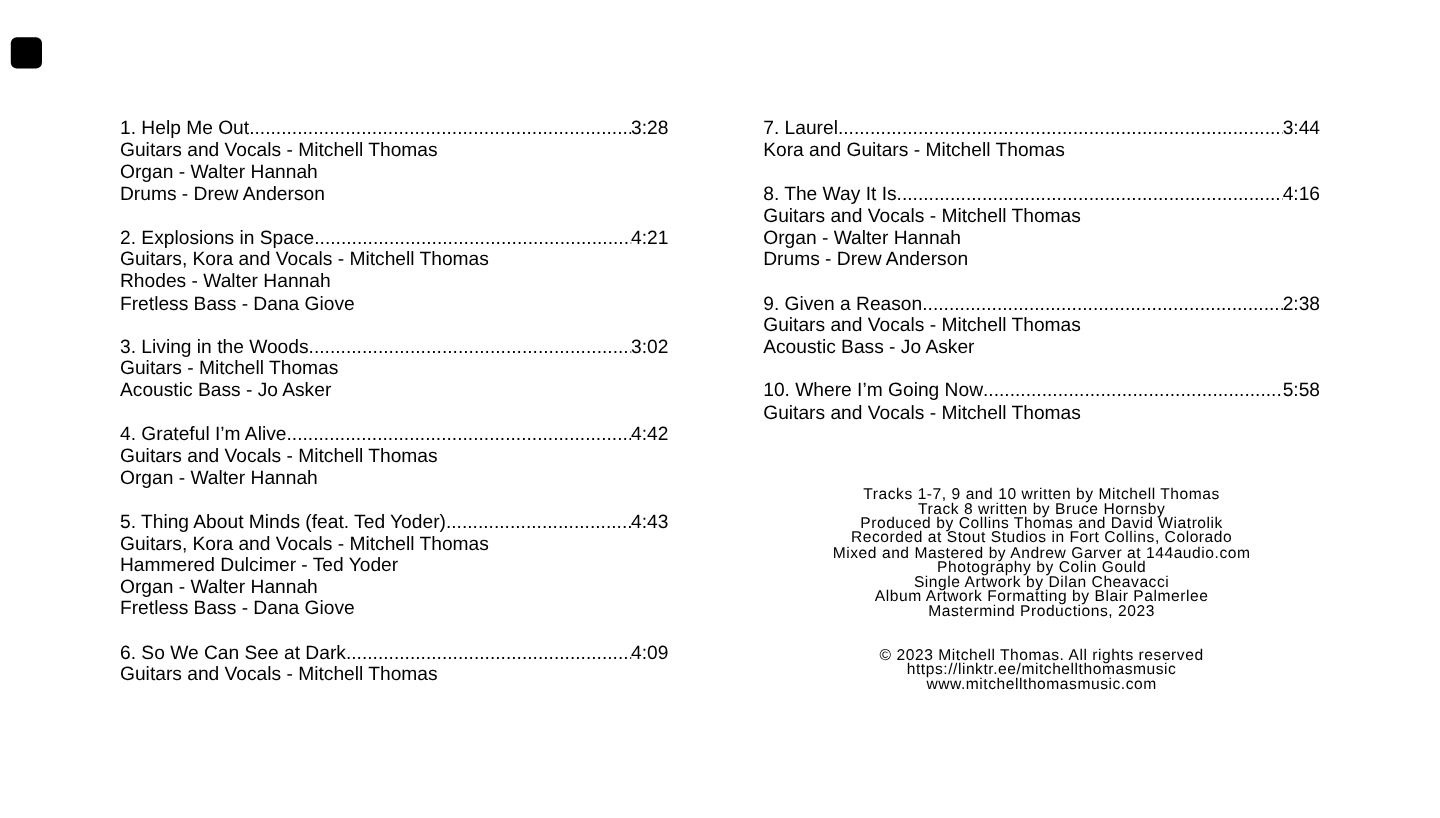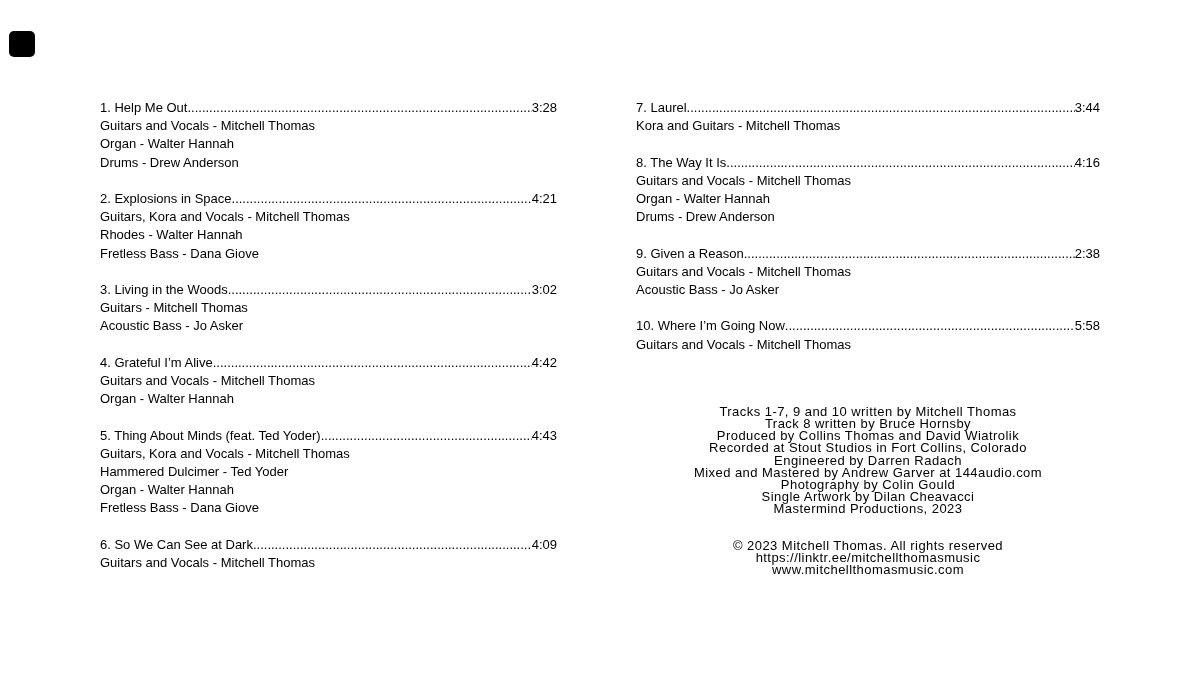--- a/index.html
+++ b/index.html
@@ -18,21 +18,21 @@
   .corner-mark {
     position: absolute;
     left: 9px; top: 31px;
     width: 26px; height: 26px;
     border-radius: 5px;
     background: #000000;
   }
   .track-col {
     position: absolute;
     top: 99px;
-    font-size: 13px;
+    font-size: 16px;
     line-height: 18.2px;
   }
   .track-col.left  { left: 100px; width: 457px; }
   .track-col.right { left: 636px; width: 464px; }
   .track { margin-bottom: 18.2px; }
   .track:last-child { margin-bottom: 0; }
   .title-row {
     display: flex;
     align-items: baseline;
     width: 100%;
@@ -163,23 +163,23 @@
       <span class="t-time">5:58</span>
     </div>
   <div class="personnel">Guitars and Vocals - Mitchell Thomas</div>
       </div>
 </div>
   <div class="credits-block" id="credits">
       <div>Tracks 1-7, 9 and 10 written by Mitchell Thomas</div>
       <div>Track 8 written by Bruce Hornsby</div>
       <div>Produced by Collins Thomas and David Wiatrolik</div>
       <div>Recorded at Stout Studios in Fort Collins, Colorado</div>
-      <div>Engineered by Darren Radach</div>
       <div>Mixed and Mastered by Andrew Garver at 144audio.com</div>
       <div>Photography by Colin Gould</div>
       <div>Single Artwork by Dilan Cheavacci</div>
+      <div>Album Artwork Formatting by Blair Palmerlee</div>
       <div>Mastermind Productions, 2023</div>
       <div class="credits-gap"></div>
       <div>© 2023 Mitchell Thomas. All rights reserved</div>
       <div>https://linktr.ee/mitchellthomasmusic</div>
       <div>www.mitchellthomasmusic.com</div>
     </div>
 </div>
 
 </body></html>

